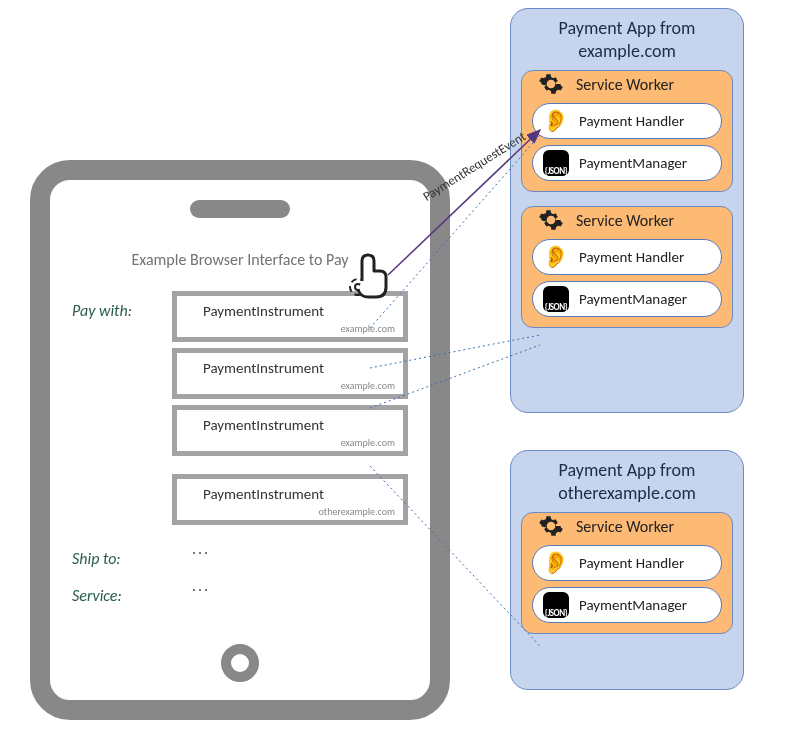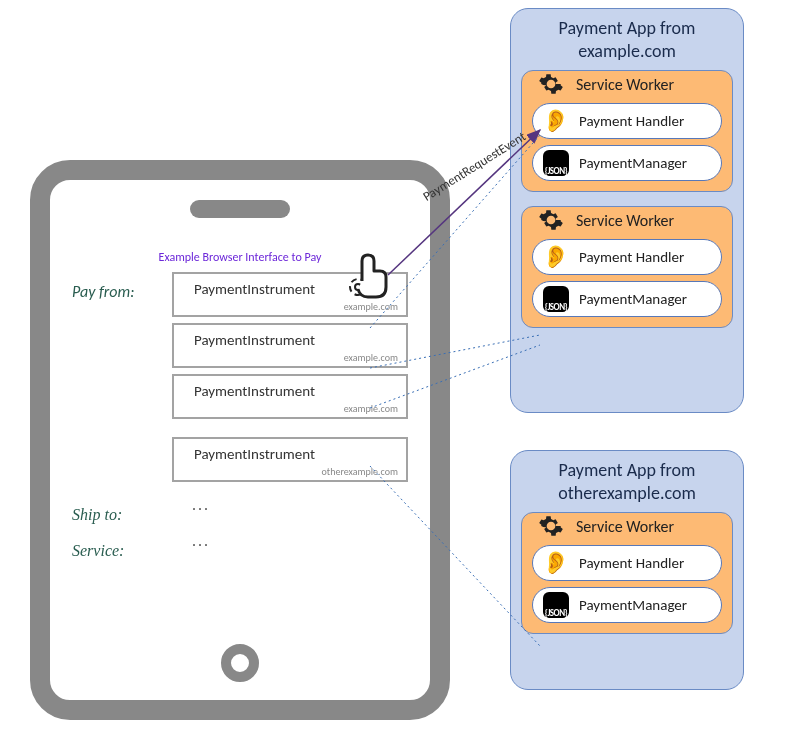--- a/index.html
+++ b/index.html
@@ -45,62 +45,61 @@
     width: 38px; height: 38px;
     border: 10px solid #888;
     border-radius: 50%;
   }
   .phone .screen {
     position: absolute;
     top: 70px; left: 0; right: 0; bottom: 80px;
     padding: 0 22px;
   }
   .phone-title {
-    font-size: 12px;
+    font-size: 16px;
     text-align: center;
-    color: #6d28d9;
-    margin-bottom: 8px;
+    color: #737373;
+    margin-bottom: 22px;
   }
   .row {
     display: flex;
     align-items: flex-start;
     margin-bottom: 4px;
   }
   .label {
     width: 100px;
     color: #2a5d50;
     font-style: italic;
     font-size: 16px;
     padding-top: 10px;
   }
   .instruments {
     flex: 1;
   }
   .instrument {
-    border: 2px solid #a3a3a3;
+    border: 5px solid #a3a3a3;
     background: #fff;
-    padding: 6px 8px 2px 20px;
+    padding: 6px 8px 2px 26px;
     margin-bottom: 6px;
   }
   .instrument .iname {
     font-size: 15px;
     color: #333;
   }
   .instrument .origin {
     font-size: 10px;
     color: #888;
     text-align: right;
     margin-top: 2px;
   }
   .instrument.gap { margin-top: 18px; }
   .shipto, .summary {
     display: flex;
     align-items: flex-start;
     margin-top: 8px;
-    font-family: Liberation Serif, serif;
   }
   .shipto .val, .summary .val {
     margin-left: 20px;
     color: #555;
     letter-spacing: 2px;
   }
 
   
   .app {
     position: absolute;
@@ -218,21 +217,21 @@
   <line x1="370" y1="466" x2="540" y2="646" stroke="#3a6fb5" stroke-width="1" stroke-dasharray="2,3"></line>
 </svg>
 
 <div class="evt-label">PaymentRequestEvent</div>
 
 <div class="phone">
   <div class="speaker"></div>
   <div class="screen">
     <div class="phone-title">Example Browser Interface to Pay</div>
     <div class="row">
-      <div class="label">Pay from:</div>
+      <div class="label">Pay with:</div>
       <div class="instruments">
         <div class="instrument">
           <div class="iname">PaymentInstrument</div>
           <div class="origin">example.com</div>
         </div>
         <div class="instrument">
           <div class="iname">PaymentInstrument</div>
           <div class="origin">example.com</div>
         </div>
         <div class="instrument">

